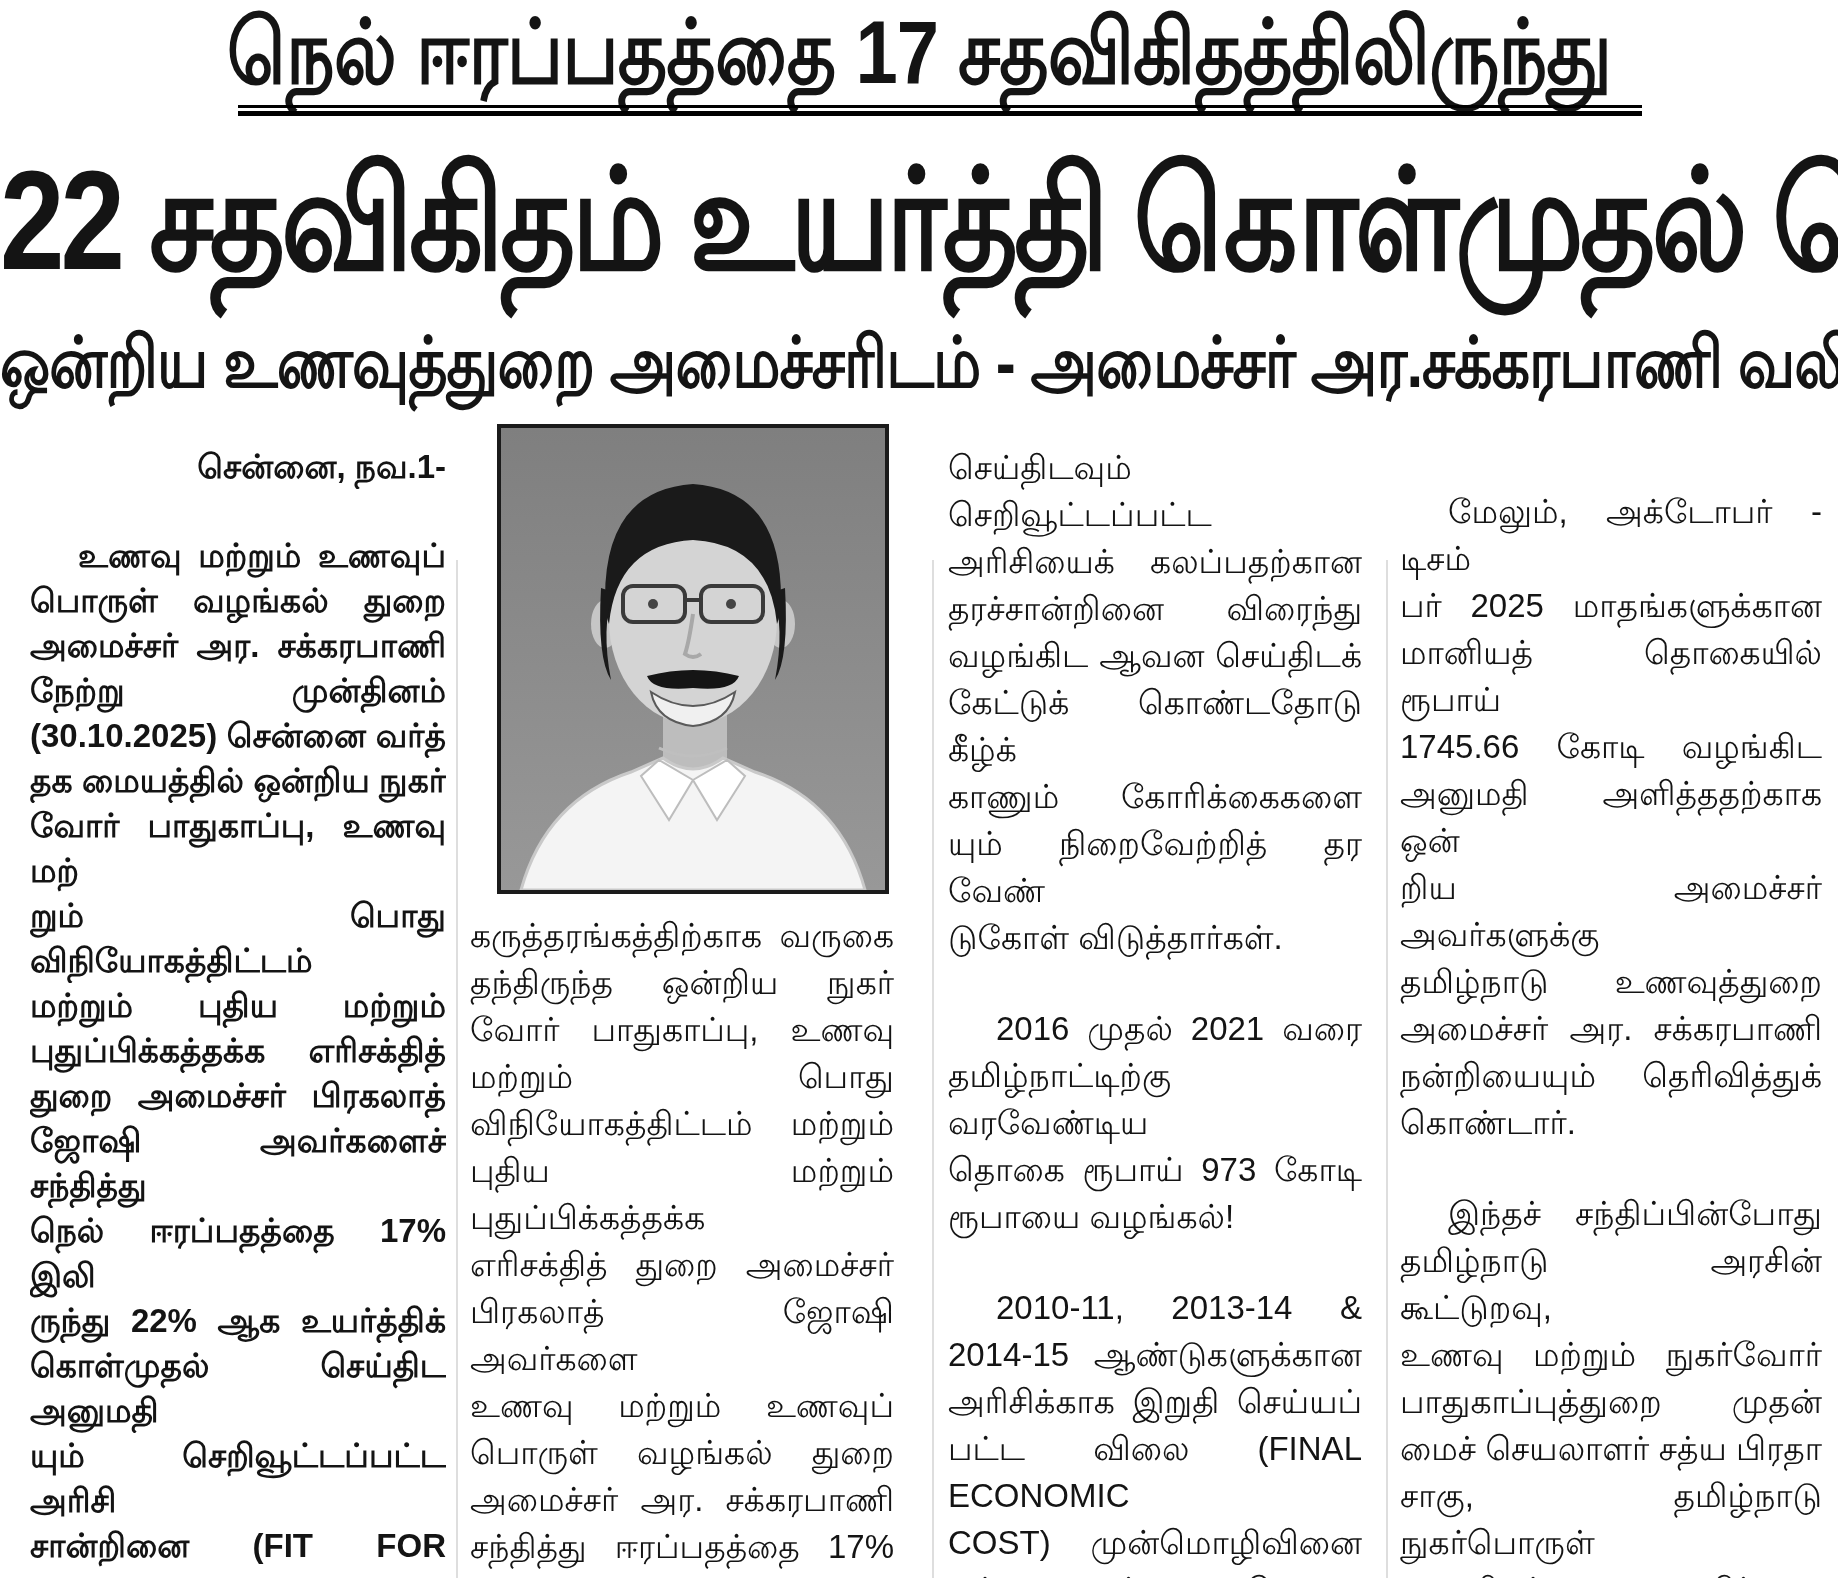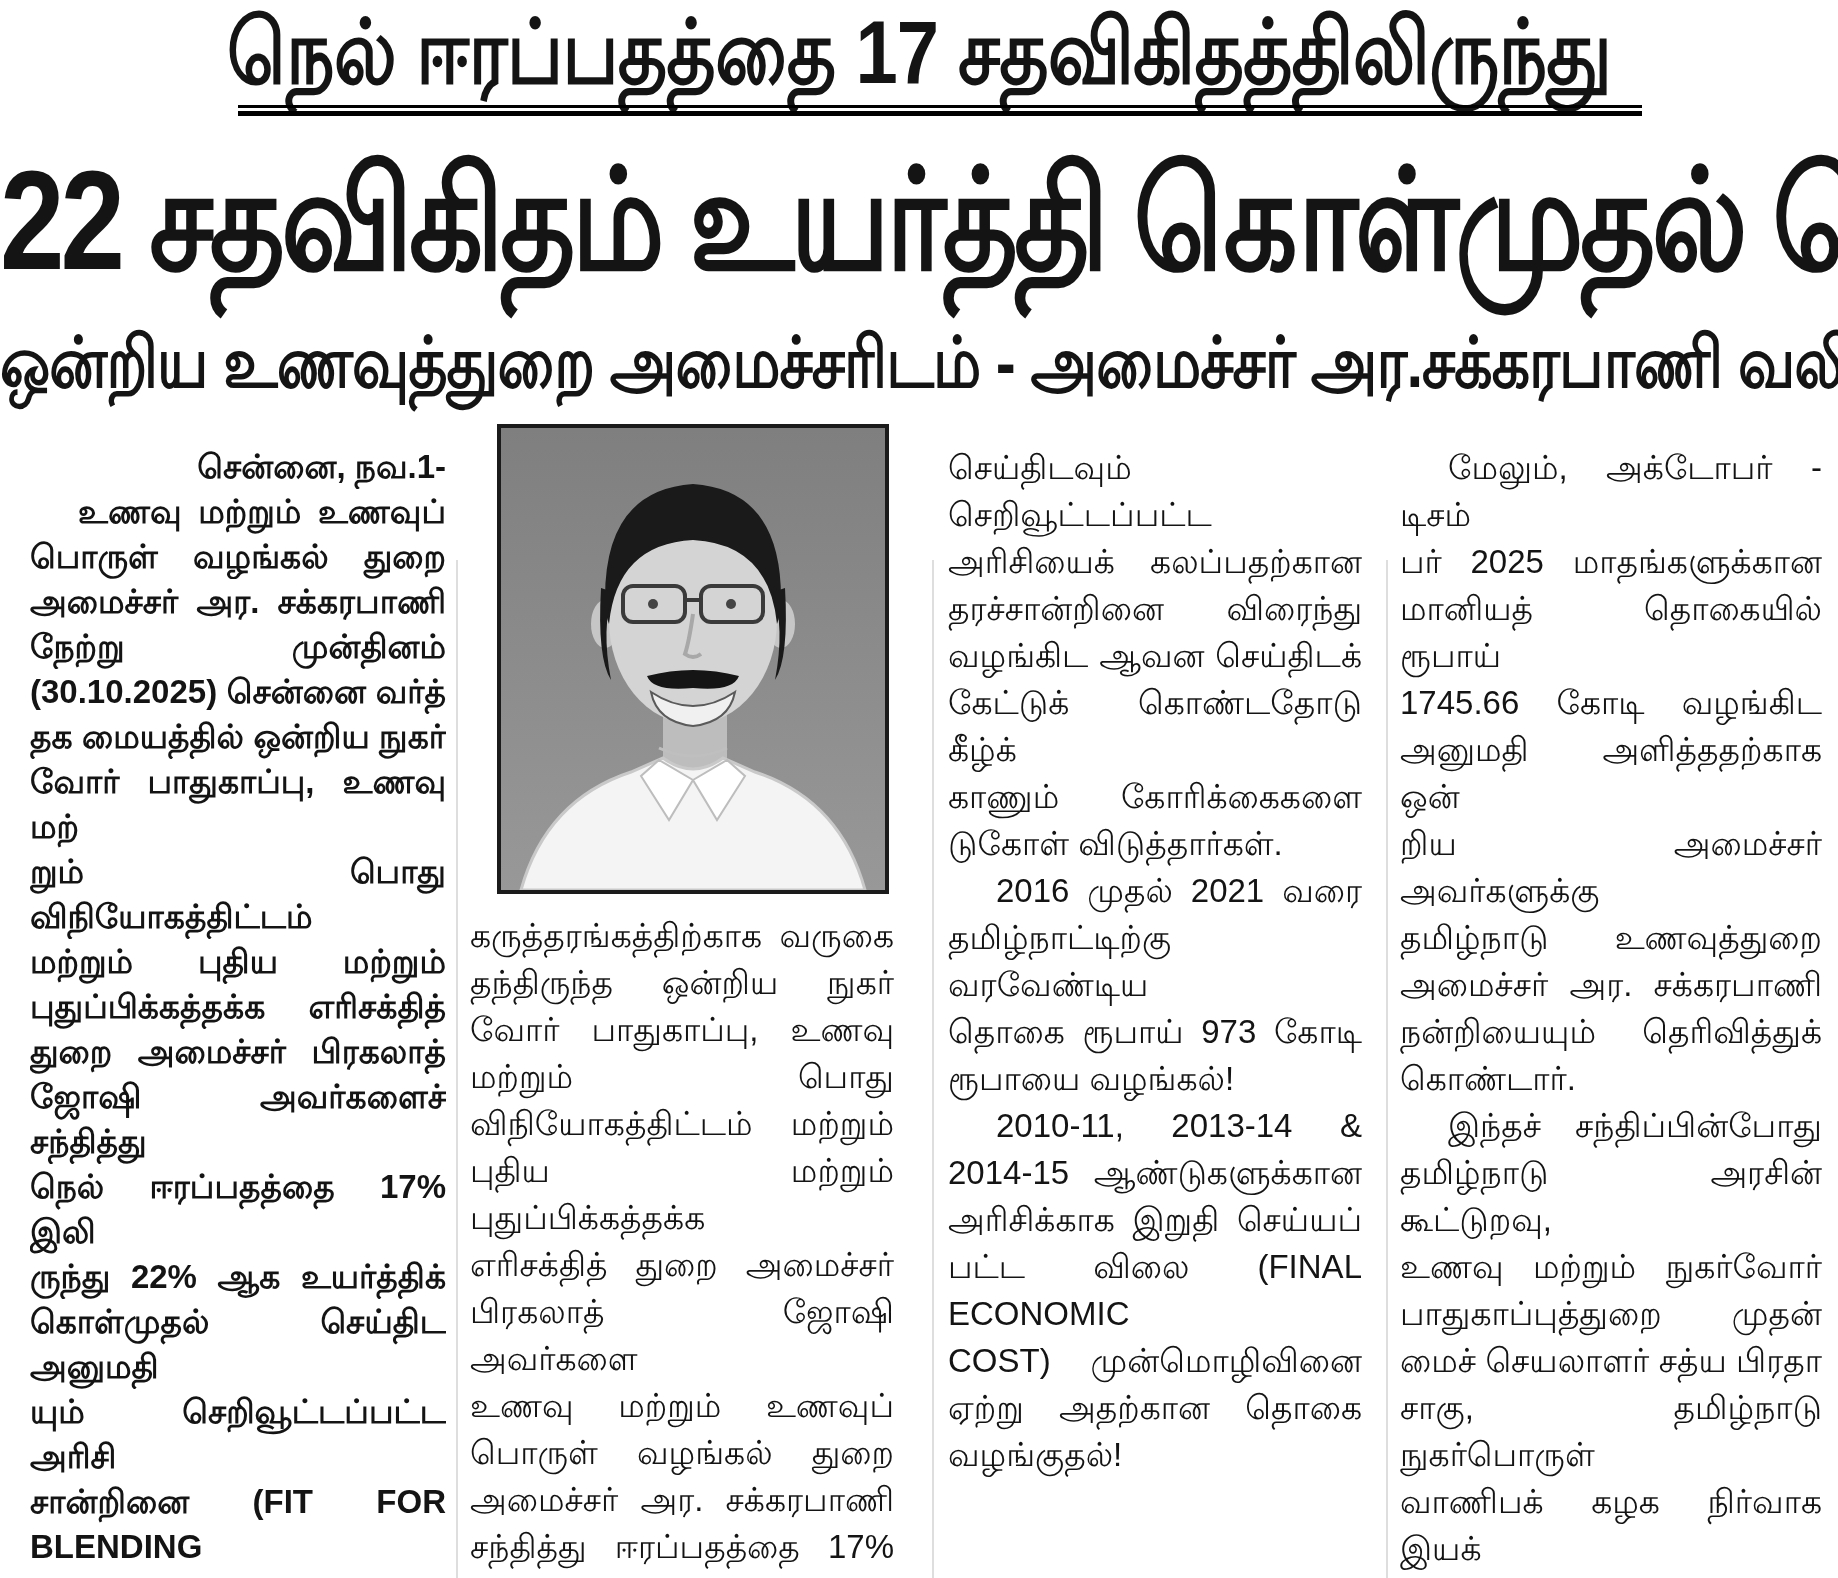--- a/index.html
+++ b/index.html
@@ -30,21 +30,21 @@
   }
   
   .col{position:absolute;top:444px;font-size:33px;}
   .col-0{left:30px;width:416px;line-height:45px;}
   .col-1{left:470px;width:424px;top:912px;line-height:47px;}
   .col-2{left:948px;width:414px;line-height:47px;}
   .col-3{left:1400px;width:422px;line-height:47px;}
   .ln{text-align:justify;text-align-last:justify;overflow:hidden;}
   .ln.l{text-align-last:left;}
   .ln.r{text-align:left;text-align-last:right;}
-  .ln.in{text-indent:48px;}
+  .ln.in{text-indent:48px;margin-top:44px;}
   .ln.b{font-weight:bold;}
   
   .colrule{position:absolute;top:560px;bottom:0;width:2px;background:#dedede;}
   .colrule-1{left:456px;}
   .colrule-2{left:932px;}
   .colrule-3{left:1386px;}
   
   .photo-frame{
     position:absolute;left:497px;top:424px;width:392px;height:470px;
     border:4px solid #1b1b1b;box-sizing:border-box;background:#8e8e8e;
@@ -143,20 +143,21 @@
       <div class="ln">சந்தித்து ஈரப்பதத்தை 17%</div>
       <div class="ln">இலிருந்து 22%ஆக அதிக</div>
     </div>
   <div class="col col-2">
       <div class="ln">செய்திடவும் செறிவூட்டப்பட்ட</div>
       <div class="ln">அரிசியைக் கலப்பதற்கான</div>
       <div class="ln">தரச்சான்றினை விரைந்து</div>
       <div class="ln">வழங்கிட ஆவன செய்திடக்</div>
       <div class="ln">கேட்டுக் கொண்டதோடு கீழ்க்</div>
       <div class="ln">காணும் கோரிக்கைகளை</div>
+      <div class="ln">யும் நிறைவேற்றித் தர வேண்</div>
       <div class="ln l">டுகோள் விடுத்தார்கள்.</div>
       <div class="ln in">2016 முதல் 2021 வரை</div>
       <div class="ln">தமிழ்நாட்டிற்கு வரவேண்டிய</div>
       <div class="ln">தொகை ரூபாய் 973 கோடி</div>
       <div class="ln l">ரூபாயை வழங்கல்!</div>
       <div class="ln in">2010-11, 2013-14 &amp;</div>
       <div class="ln">2014-15 ஆண்டுகளுக்கான</div>
       <div class="ln">அரிசிக்காக இறுதி செய்யப்</div>
       <div class="ln">பட்ட விலை (FINAL ECONOMIC</div>
       <div class="ln">COST) முன்மொழிவினை</div>

